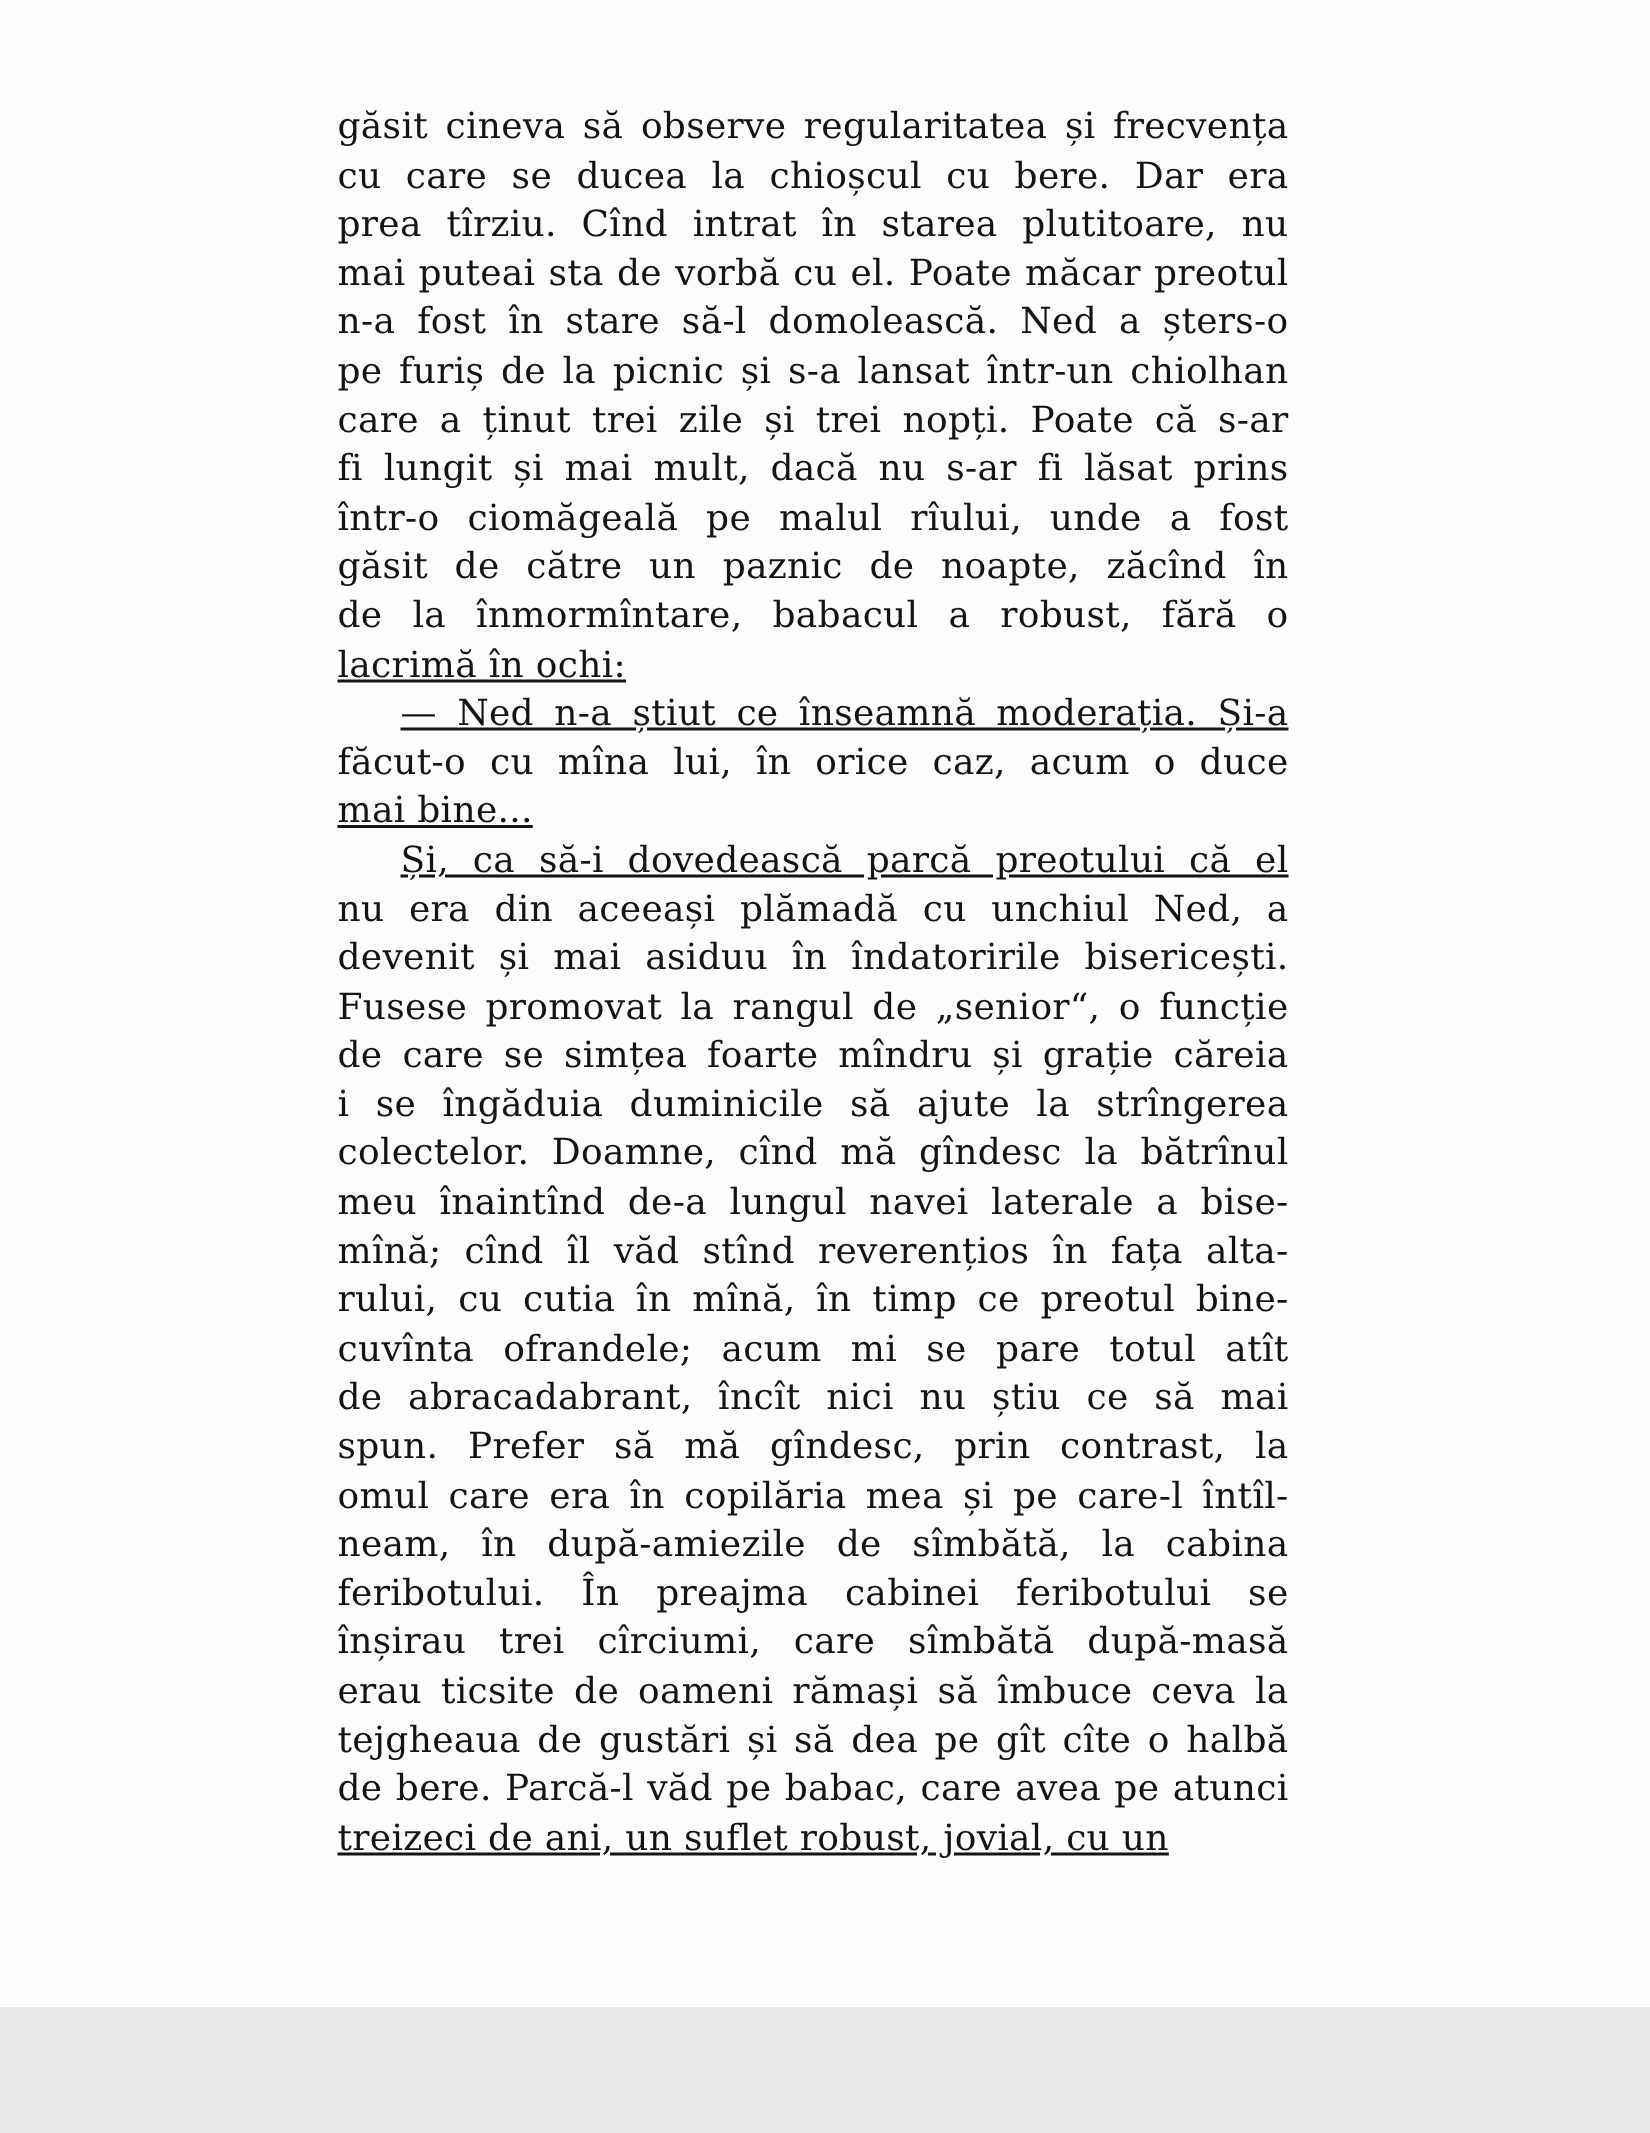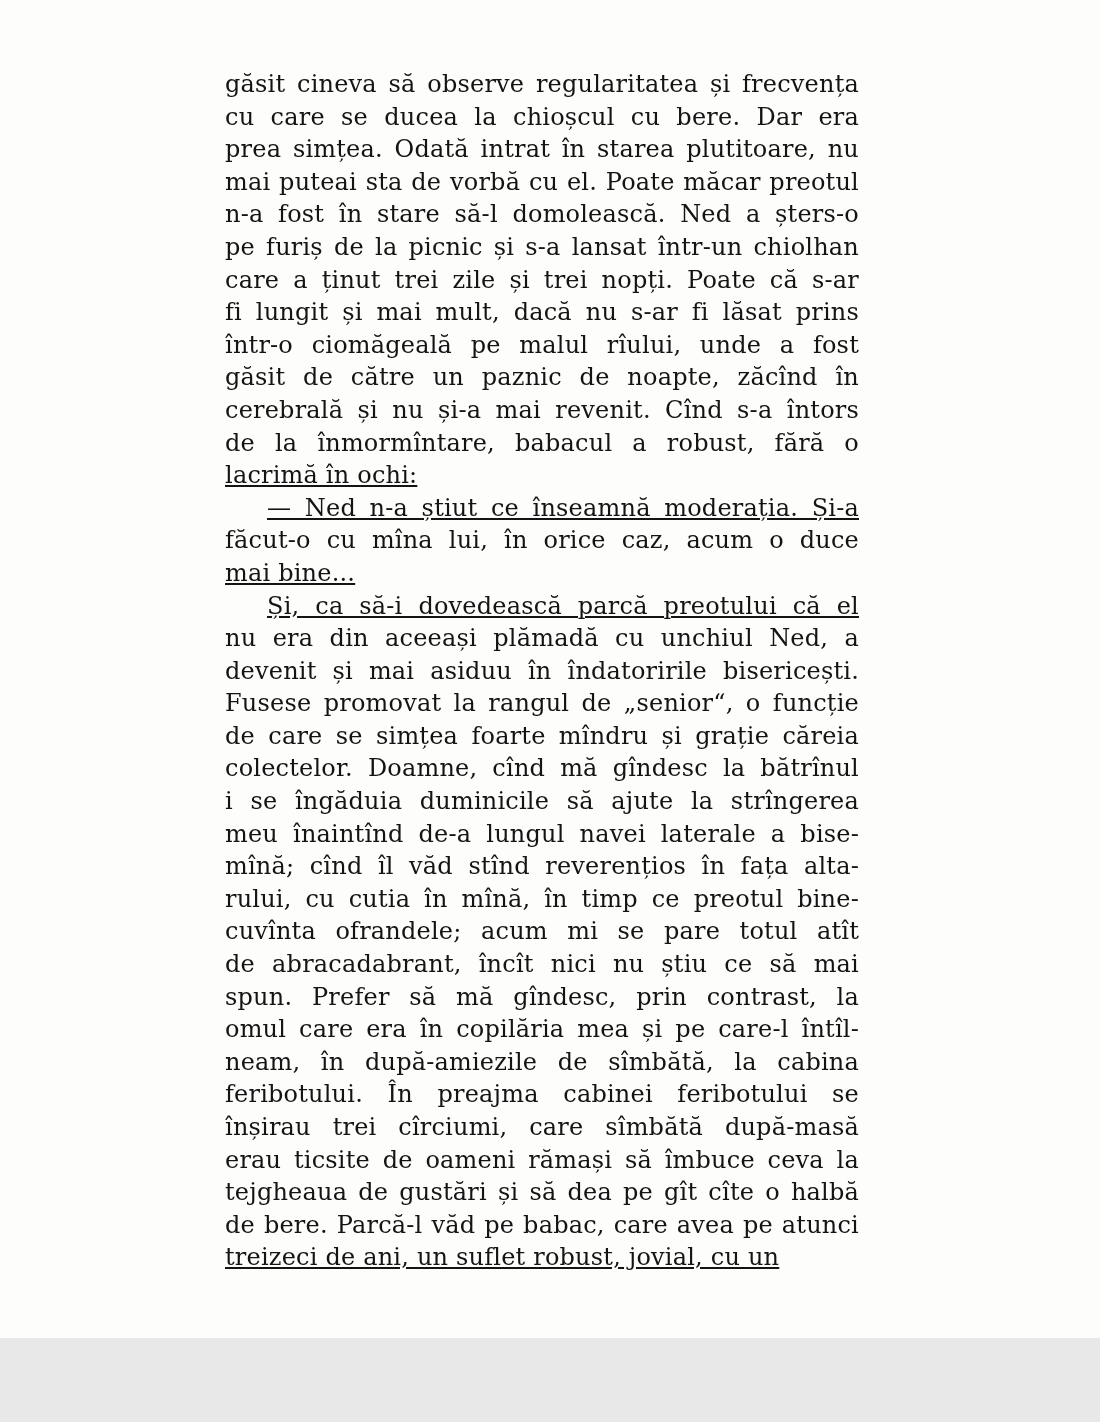--- a/index.html
+++ b/index.html
@@ -49,41 +49,40 @@
   }
 </style>
 </head>
 <body>
 
 <div class="page">
   <div class="text-block">
 
   <div class="line">găsit cineva să observe regularitatea și frecvența</div>
       <div class="line">cu care se ducea la chioșcul cu bere. Dar era</div>
-      <div class="line">prea simțea. Odată intrat în starea plutitoare, nu</div>
+      <div class="line">prea tîrziu. Cînd intrat în starea plutitoare, nu</div>
       <div class="line">mai puteai sta de vorbă cu el. Poate măcar preotul</div>
       <div class="line">n-a fost în stare să-l domolească. Ned a șters-o</div>
       <div class="line">pe furiș de la picnic și s-a lansat într-un chiolhan</div>
       <div class="line">care a ținut trei zile și trei nopți. Poate că s-ar</div>
       <div class="line">fi lungit și mai mult, dacă nu s-ar fi lăsat prins</div>
       <div class="line">într-o ciomăgeală pe malul rîului, unde a fost</div>
       <div class="line">găsit de către un paznic de noapte, zăcînd în</div>
-      <div class="line">cerebrală și nu și-a mai revenit. Cînd s-a întors</div>
       <div class="line">de la înmormîntare, babacul a robust, fără o</div>
       <div class="line para-end">lacrimă în ochi:</div>
       <div class="line indent">— Ned n-a știut ce înseamnă moderația. Și-a</div>
       <div class="line">făcut-o cu mîna lui, în orice caz, acum o duce</div>
       <div class="line para-end">mai bine...</div>
       <div class="line indent">Și, ca să-i dovedească parcă preotului că el</div>
       <div class="line">nu era din aceeași plămadă cu unchiul Ned, a</div>
       <div class="line">devenit și mai asiduu în îndatoririle bisericești.</div>
       <div class="line">Fusese promovat la rangul de „senior“, o funcție</div>
       <div class="line">de care se simțea foarte mîndru și grație căreia</div>
+      <div class="line">i se îngăduia duminicile să ajute la strîngerea</div>
       <div class="line">colectelor. Doamne, cînd mă gîndesc la bătrînul</div>
-      <div class="line">i se îngăduia duminicile să ajute la strîngerea</div>
       <div class="line">meu înaintînd de-a lungul navei laterale a bise-</div>
       <div class="line">mînă; cînd îl văd stînd reverențios în fața alta-</div>
       <div class="line">rului, cu cutia în mînă, în timp ce preotul bine-</div>
       <div class="line">cuvînta ofrandele; acum mi se pare totul atît</div>
       <div class="line">de abracadabrant, încît nici nu știu ce să mai</div>
       <div class="line">spun. Prefer să mă gîndesc, prin contrast, la</div>
       <div class="line">omul care era în copilăria mea și pe care-l întîl-</div>
       <div class="line">neam, în după-amiezile de sîmbătă, la cabina</div>
       <div class="line">feribotului. În preajma cabinei feribotului se</div>
       <div class="line">înșirau trei cîrciumi, care sîmbătă după-masă</div>

